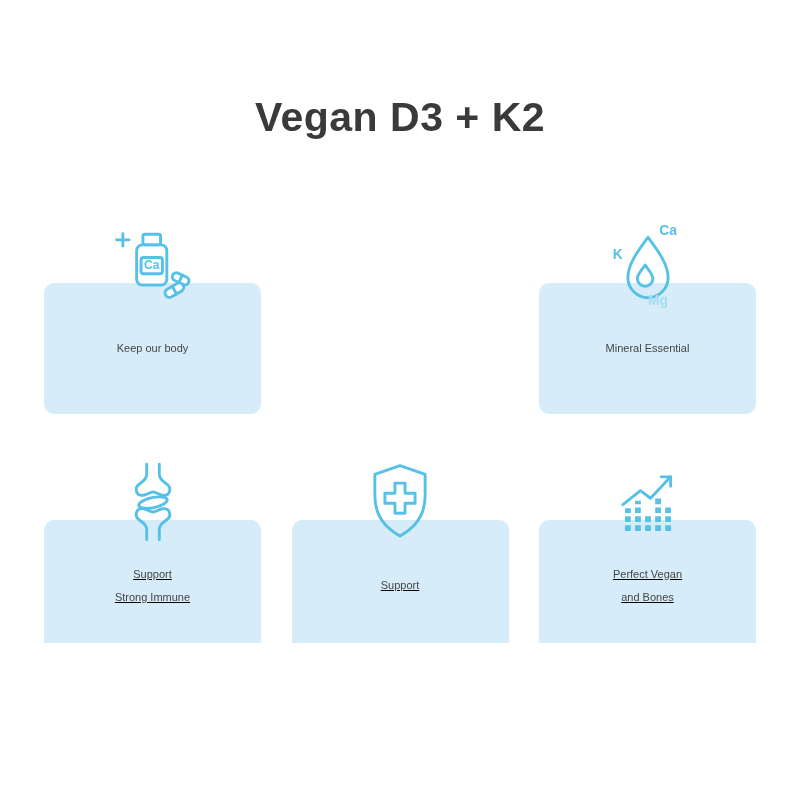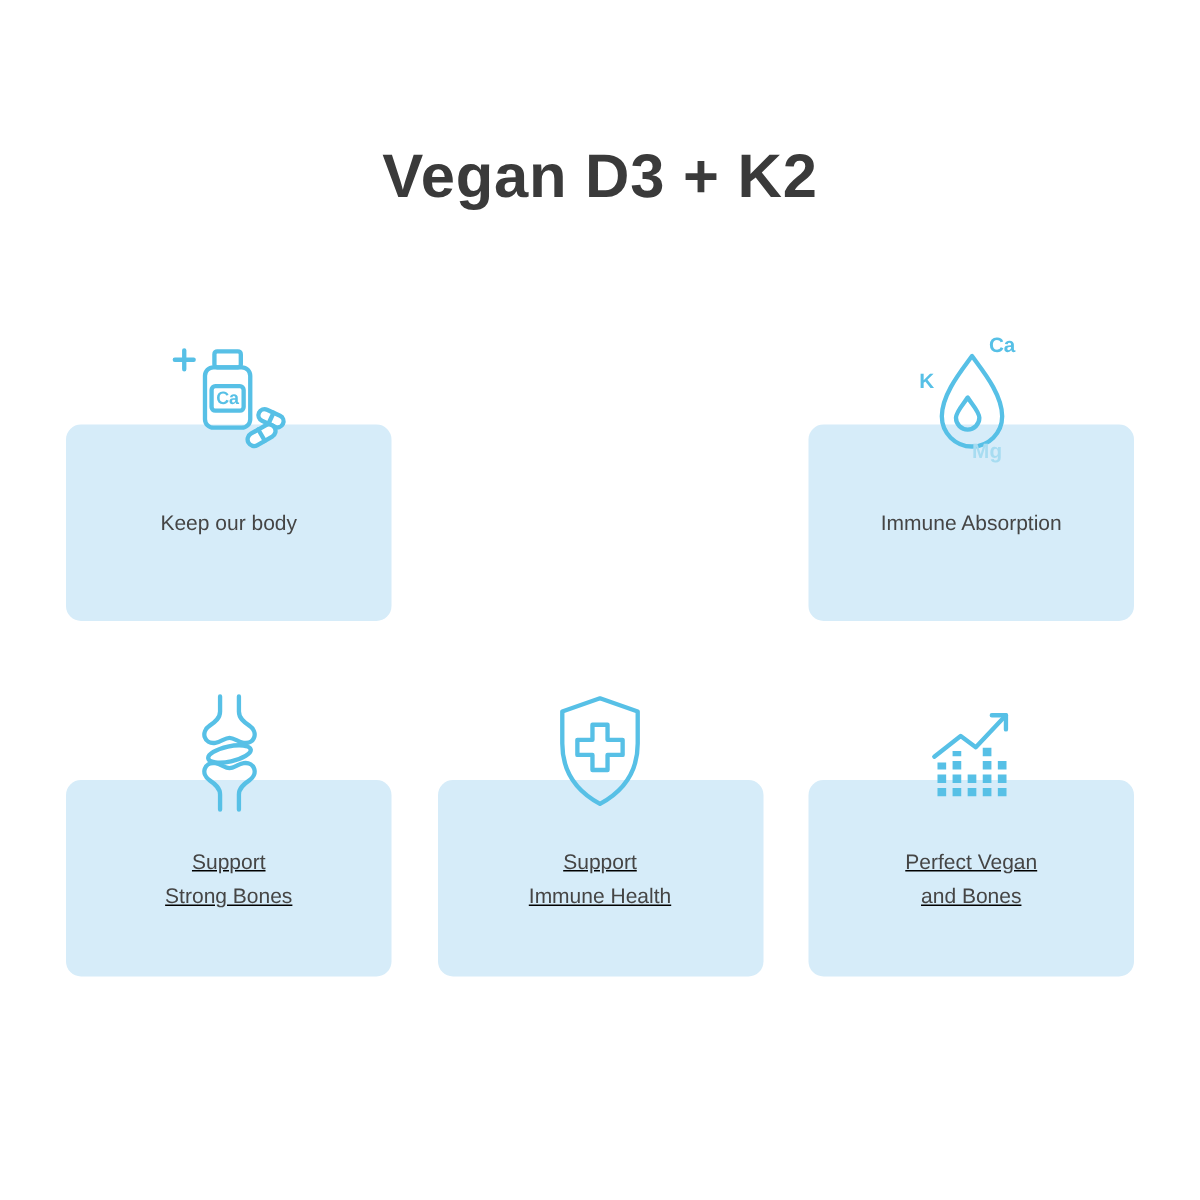--- a/index.html
+++ b/index.html
@@ -1,20 +1,20 @@
 <!DOCTYPE html>
 <html><head>
 <meta charset="utf-8">
 <style>
   * { box-sizing: border-box; }
   body { margin: 0; background: #ffffff; }
   .canvas {
     position: relative;
     width: 800px;
-    height: 800px;
+    height: 643px;
     background: #ffffff;
     font-family: "Liberation Sans", sans-serif;
     overflow: hidden;
     margin: 0 auto;
   }
   .title {
     position: absolute;
     top: 94px;
     left: 0;
     width: 100%;
@@ -38,21 +38,21 @@
     width: 217px;
     height: 131px;
     border-radius: 10px;
     background: #d6ecf9;
     display: flex;
     align-items: center;
     justify-content: center;
   }
   .card-text {
     text-align: center;
-    font-size: 14px;
+    font-size: 11px;
     line-height: 23px;
     color: #454545;
   }
   .card-text span { display: block; }
   .icon-wrap {
     position: absolute;
     top: -62px;
     left: 50%;
     transform: translateX(-50%);
     width: 88px;
@@ -123,53 +123,52 @@
       <div class="icon-wrap">
         <svg viewBox="0 0 70 70">
           <path class="st" d="M35,13 C30,20 19,33 19,45 A16,16 0 0 0 51,45 C51,33 40,20 35,13 Z"></path>
           <path class="st" stroke-width="2" d="M32.7,35 C30.5,38.5 26.5,42.5 26.5,45.8 A6.2,6.2 0 0 0 38.9,45.8 C38.9,42.5 34.9,38.5 32.7,35 Z"></path>
           <text class="ic" x="11" y="30" font-size="11" text-anchor="middle">K</text>
           <text class="ic" x="51" y="11" font-size="11" text-anchor="middle">Ca</text>
           <text class="ic ic-light" x="43" y="67" font-size="11" text-anchor="middle">Mg</text>
         </svg>
       </div>
       <div class="card-text">
-        <span>Immune Absorption</span>
+        <span>Mineral Essential</span>
       </div>
     </div>
 
 
   </div>
 
   <div class="row row2">
 
     <div class="card">
       <div class="icon-wrap">
         <svg viewBox="0 0 70 70">
           <path class="st" d="M30,5 L30,13 C30,16.5 27.5,18.5 24.5,20.5 C19.5,23.8 21.5,30.5 27.5,29.6 C30.5,29.2 32.5,27 35,27 C37.5,27 39.5,29.2 42.5,29.6 C48.5,30.5 50.5,23.8 45.5,20.5 C42.5,18.5 40,16.5 40,13 L40,5"></path>
           <ellipse class="st" cx="35" cy="35.5" rx="11.5" ry="4" transform="rotate(-12 35 35.5)"></ellipse>
           <path class="st" d="M30,65 L30,57 C30,53.5 27.5,51.5 24.5,49.5 C19.5,46.2 21.5,39.5 27.5,40.4 C30.5,40.8 32.5,43 35,43 C37.5,43 39.5,40.8 42.5,40.4 C48.5,39.5 50.5,46.2 45.5,49.5 C42.5,51.5 40,53.5 40,57 L40,65"></path>
         </svg>
       </div>
       <div class="card-text">
         <span>Support</span>
-        <span>Strong Bones</span>
+        <span>Strong Immune</span>
       </div>
     </div>
 
     <div class="card">
       <div class="icon-wrap">
         <svg viewBox="0 0 70 70">
           <path class="st" d="M35,6 L55,13 L55,30 C55,45 47,55.5 35,62 C23,55.5 15,45 15,30 L15,13 Z"></path>
           <path class="st" stroke-width="2.1" d="M31,20 L39,20 L39,28 L47,28 L47,36 L39,36 L39,44 L31,44 L31,36 L23,36 L23,28 L31,28 Z"></path>
         </svg>
       </div>
       <div class="card-text">
         <span>Support</span>
-        <span>Immune Health</span>
       </div>
     </div>
 
     <div class="card">
       <div class="icon-wrap">
         <svg viewBox="0 0 70 70">
           <line class="bars" x1="19" y1="58" x2="19" y2="40"></line>
           <line class="bars" x1="27" y1="58" x2="27" y2="34"></line>
           <line class="bars" x1="35" y1="58" x2="35" y2="44"></line>
           <line class="bars" x1="43" y1="58" x2="43" y2="30"></line>

